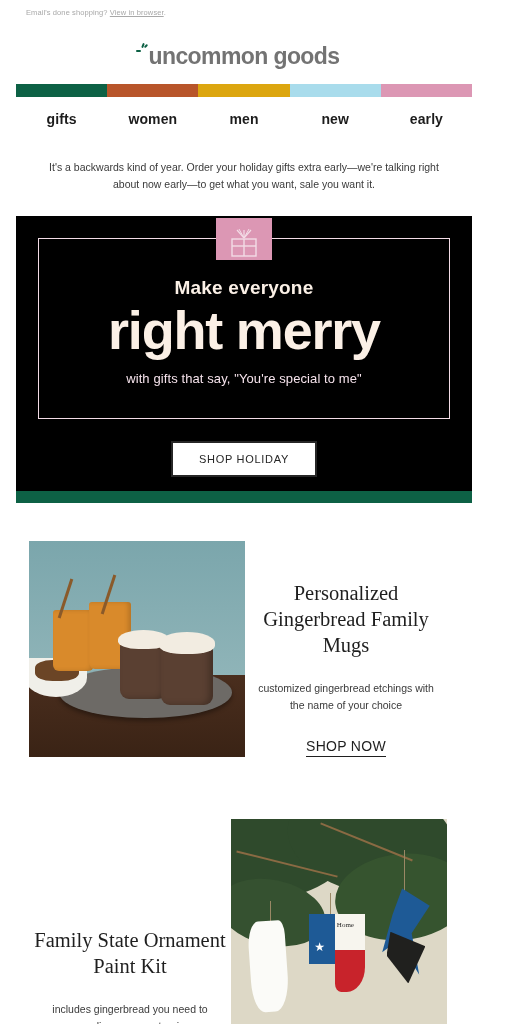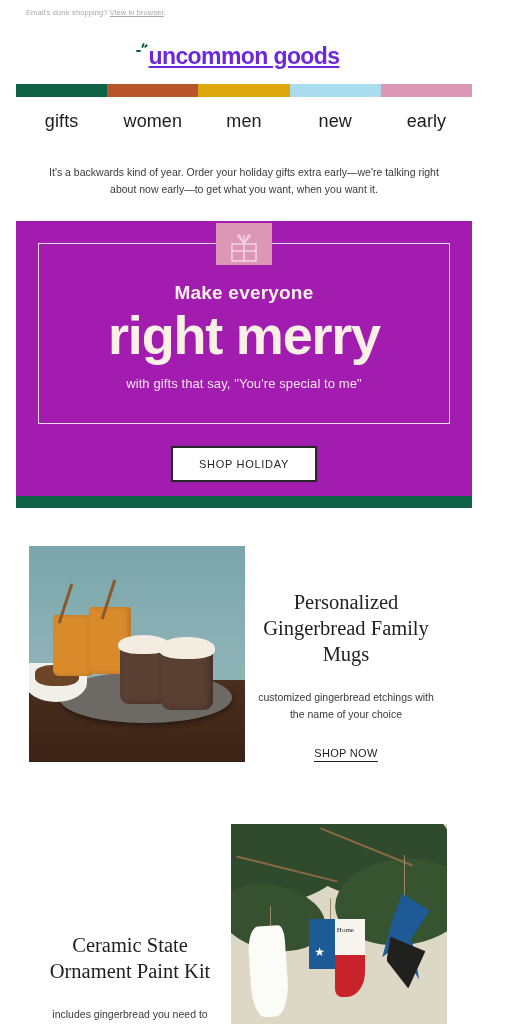--- a/index.html
+++ b/index.html
@@ -24,24 +24,23 @@
   
   .logo-wrap {
     text-align: center;
     padding: 22px 0 16px;
   }
   .logo {
     display: inline-block;
     position: relative;
     font-size: 23px;
     font-weight: bold;
-    color: #6d28d9;
+    color: #737373;
     letter-spacing: -0.6px;
     line-height: 1;
-    text-decoration: underline;
   }
   .spark {
     position: absolute;
     left: -13px;
     top: -2px;
     width: 12px; height: 12px;
   }
   .spark i {
     position:absolute;
     background:#0d6145;
@@ -64,22 +63,22 @@
   
   .nav {
     display: flex;
     width: 456px;
     margin: 0 auto;
     padding: 14px 0 16px;
   }
   .nav a {
     flex: 1 1 0;
     text-align: center;
-    font-size: 18px;
-    font-weight: normal;
+    font-size: 14px;
+    font-weight: bold;
     color: #1c1c1c;
     text-decoration: none;
     letter-spacing: .1px;
   }
 
   
   .headline {
     text-align: center;
     font-size: 21px;
     font-weight: bold;
@@ -94,21 +93,21 @@
     font-size: 10.5px;
     line-height: 1.62;
     color: #3a3a3a;
   }
 
   
   .hero {
     position: relative;
     width: 456px;
     margin: 23px auto 0;
-    background: #a21caf;
+    background: #000000;
     padding: 22px 0 0;
   }
   .hero-frame {
     position: relative;
     margin: 0 22px;
     border: 1.5px solid #f3dce6;
     padding: 38px 0 32px;
     text-align: center;
   }
   .gift-icon {
@@ -179,21 +178,21 @@
   .pdesc {
     font-size: 10.5px;
     line-height: 1.62;
     color: #3a3a3a;
     margin-top: 22px;
     padding: 0 5px;
   }
   .pshop {
     display: inline-block;
     margin-top: 24px;
-    font-size: 11px;
+    font-size: 14px;
     color: #1f1f1f;
     text-decoration: none;
     border-bottom: 1px solid #1f1f1f;
     padding-bottom: 2px;
     letter-spacing: .3px;
   }
   .pimg { flex: 0 0 216px; height: 216px; position: relative; overflow: hidden; }
 
   
   .mugs { background: #6f9ca3; }
@@ -265,21 +264,21 @@
   </div>
 
   <div class="nav">
     <a href="#">gifts</a>
     <a href="#">women</a>
     <a href="#">men</a>
     <a href="#">new</a>
     <a href="#">early</a>
   </div>
 
-  <div class="intro">It's a backwards kind of year. Order your holiday gifts extra early—we're talking right about now early—to get what you want, when you want it.</div>
+  <div class="intro">It's a backwards kind of year. Order your holiday gifts extra early—we're talking right about now early—to get what you want, sale you want it.</div>
 
   <div class="hero">
     <div class="hero-frame">
       <div class="gift-icon">
         <svg width="34" height="34" viewBox="0 0 34 34" aria-hidden="true">
           <rect x="5" y="13" width="24" height="17" fill="none" stroke="#f3dce6" stroke-width="1.4"></rect>
           <line x1="5" y1="20" x2="29" y2="20" stroke="#f3dce6" stroke-width="1.4"></line>
           <line x1="17" y1="13" x2="17" y2="30" stroke="#f3dce6" stroke-width="1.4"></line>
           <line x1="17" y1="12" x2="17" y2="4" stroke="#f3dce6" stroke-width="1.2"></line>
           <line x1="17" y1="12" x2="10" y2="4" stroke="#f3dce6" stroke-width="1.2"></line>
@@ -317,21 +316,21 @@
     </div>
     <div class="ptext">
       <div class="ptitle">Personalized Gingerbread Family Mugs</div>
       <div class="pdesc">customized gingerbread etchings with the name of your choice</div>
       <a class="pshop" href="#">SHOP NOW</a>
     </div>
   </div>
 
   <div class="product p2">
     <div class="ptext">
-      <div class="ptitle">Ceramic State Ornament Paint Kit</div>
+      <div class="ptitle">Family State Ornament Paint Kit</div>
       <div class="pdesc">includes gingerbread you need to personalize your masterpieces</div>
     </div>
     <div class="pimg orn">
       <div class="bough b1"></div>
       <div class="bough b2"></div>
       <div class="bough b3"></div>
       <div class="bough b4"></div>
       <div class="twig t1"></div>
       <div class="twig t2"></div>
       <div class="str" style="left:18%;top:38%;height:12%"></div>

